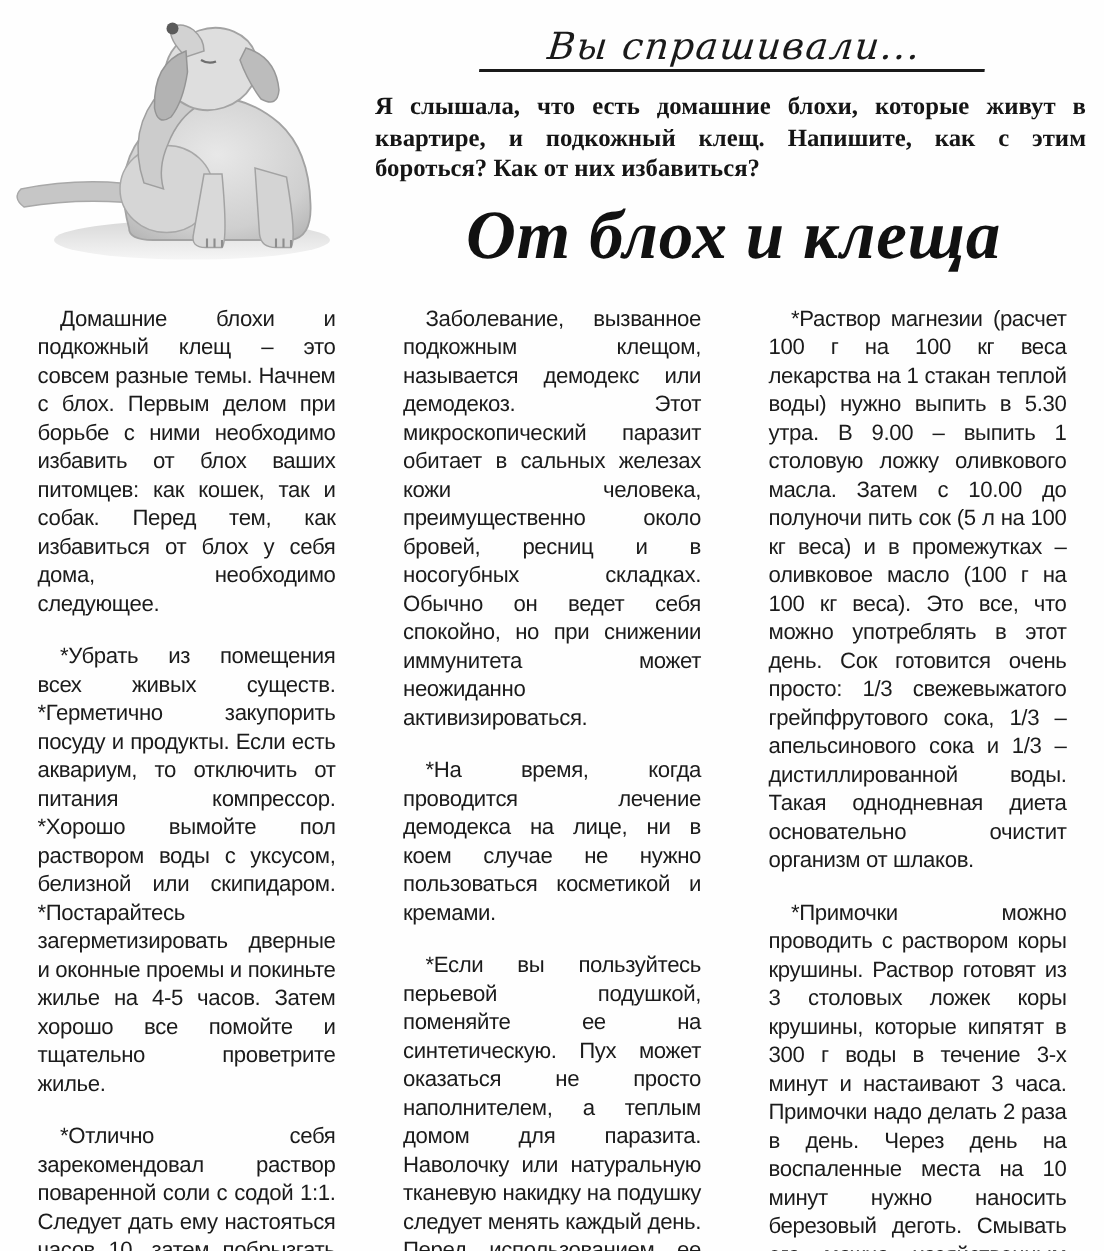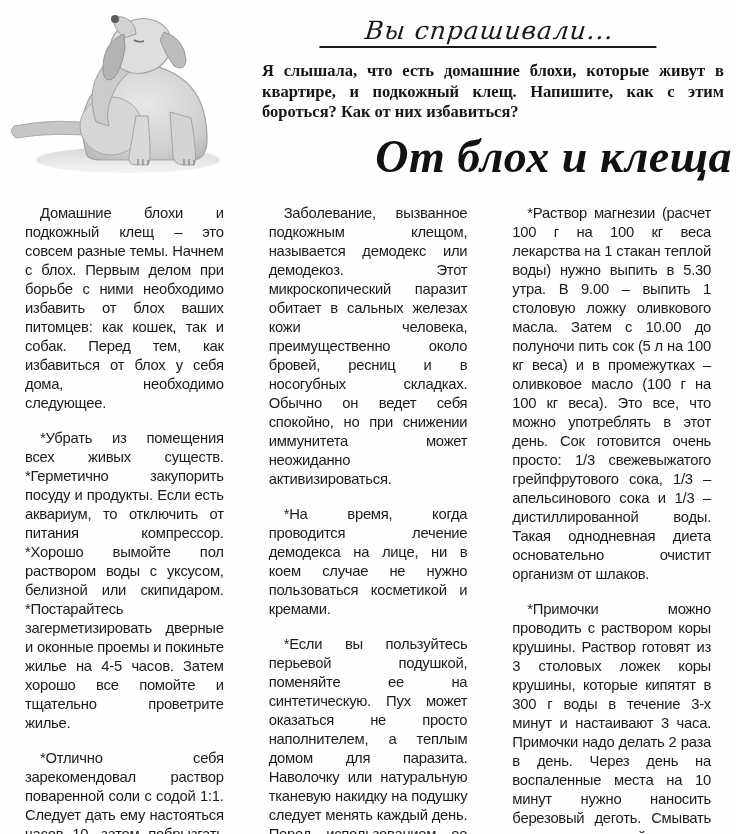--- a/index.html
+++ b/index.html
@@ -37,30 +37,30 @@
     border-bottom: 2px solid #1a1a1a;
     padding: 0 44px 1px 44px;
     transform: skewX(-6deg);
   }
   .question {
     font-family: "Liberation Serif", serif;
     font-weight: bold;
     font-size: 16.5px;
     line-height: 20.5px;
     text-align: justify;
-    margin: 13px 8px 0 16px;
+    margin: 13px 8px 0 4px;
     color: #151515;
   }
   .title {
     font-family: "Liberation Serif", serif;
     font-weight: bold;
     font-style: italic;
     font-size: 46px;
     line-height: 50px;
-    text-align: right;
+    text-align: center;
     margin: 9px 0 0 0;
     color: #111;
     letter-spacing: 0.5px;
   }
   
   .cols {
     display: flex;
     gap: 13px;
     padding: 4px 9px 0 9px;
   }

